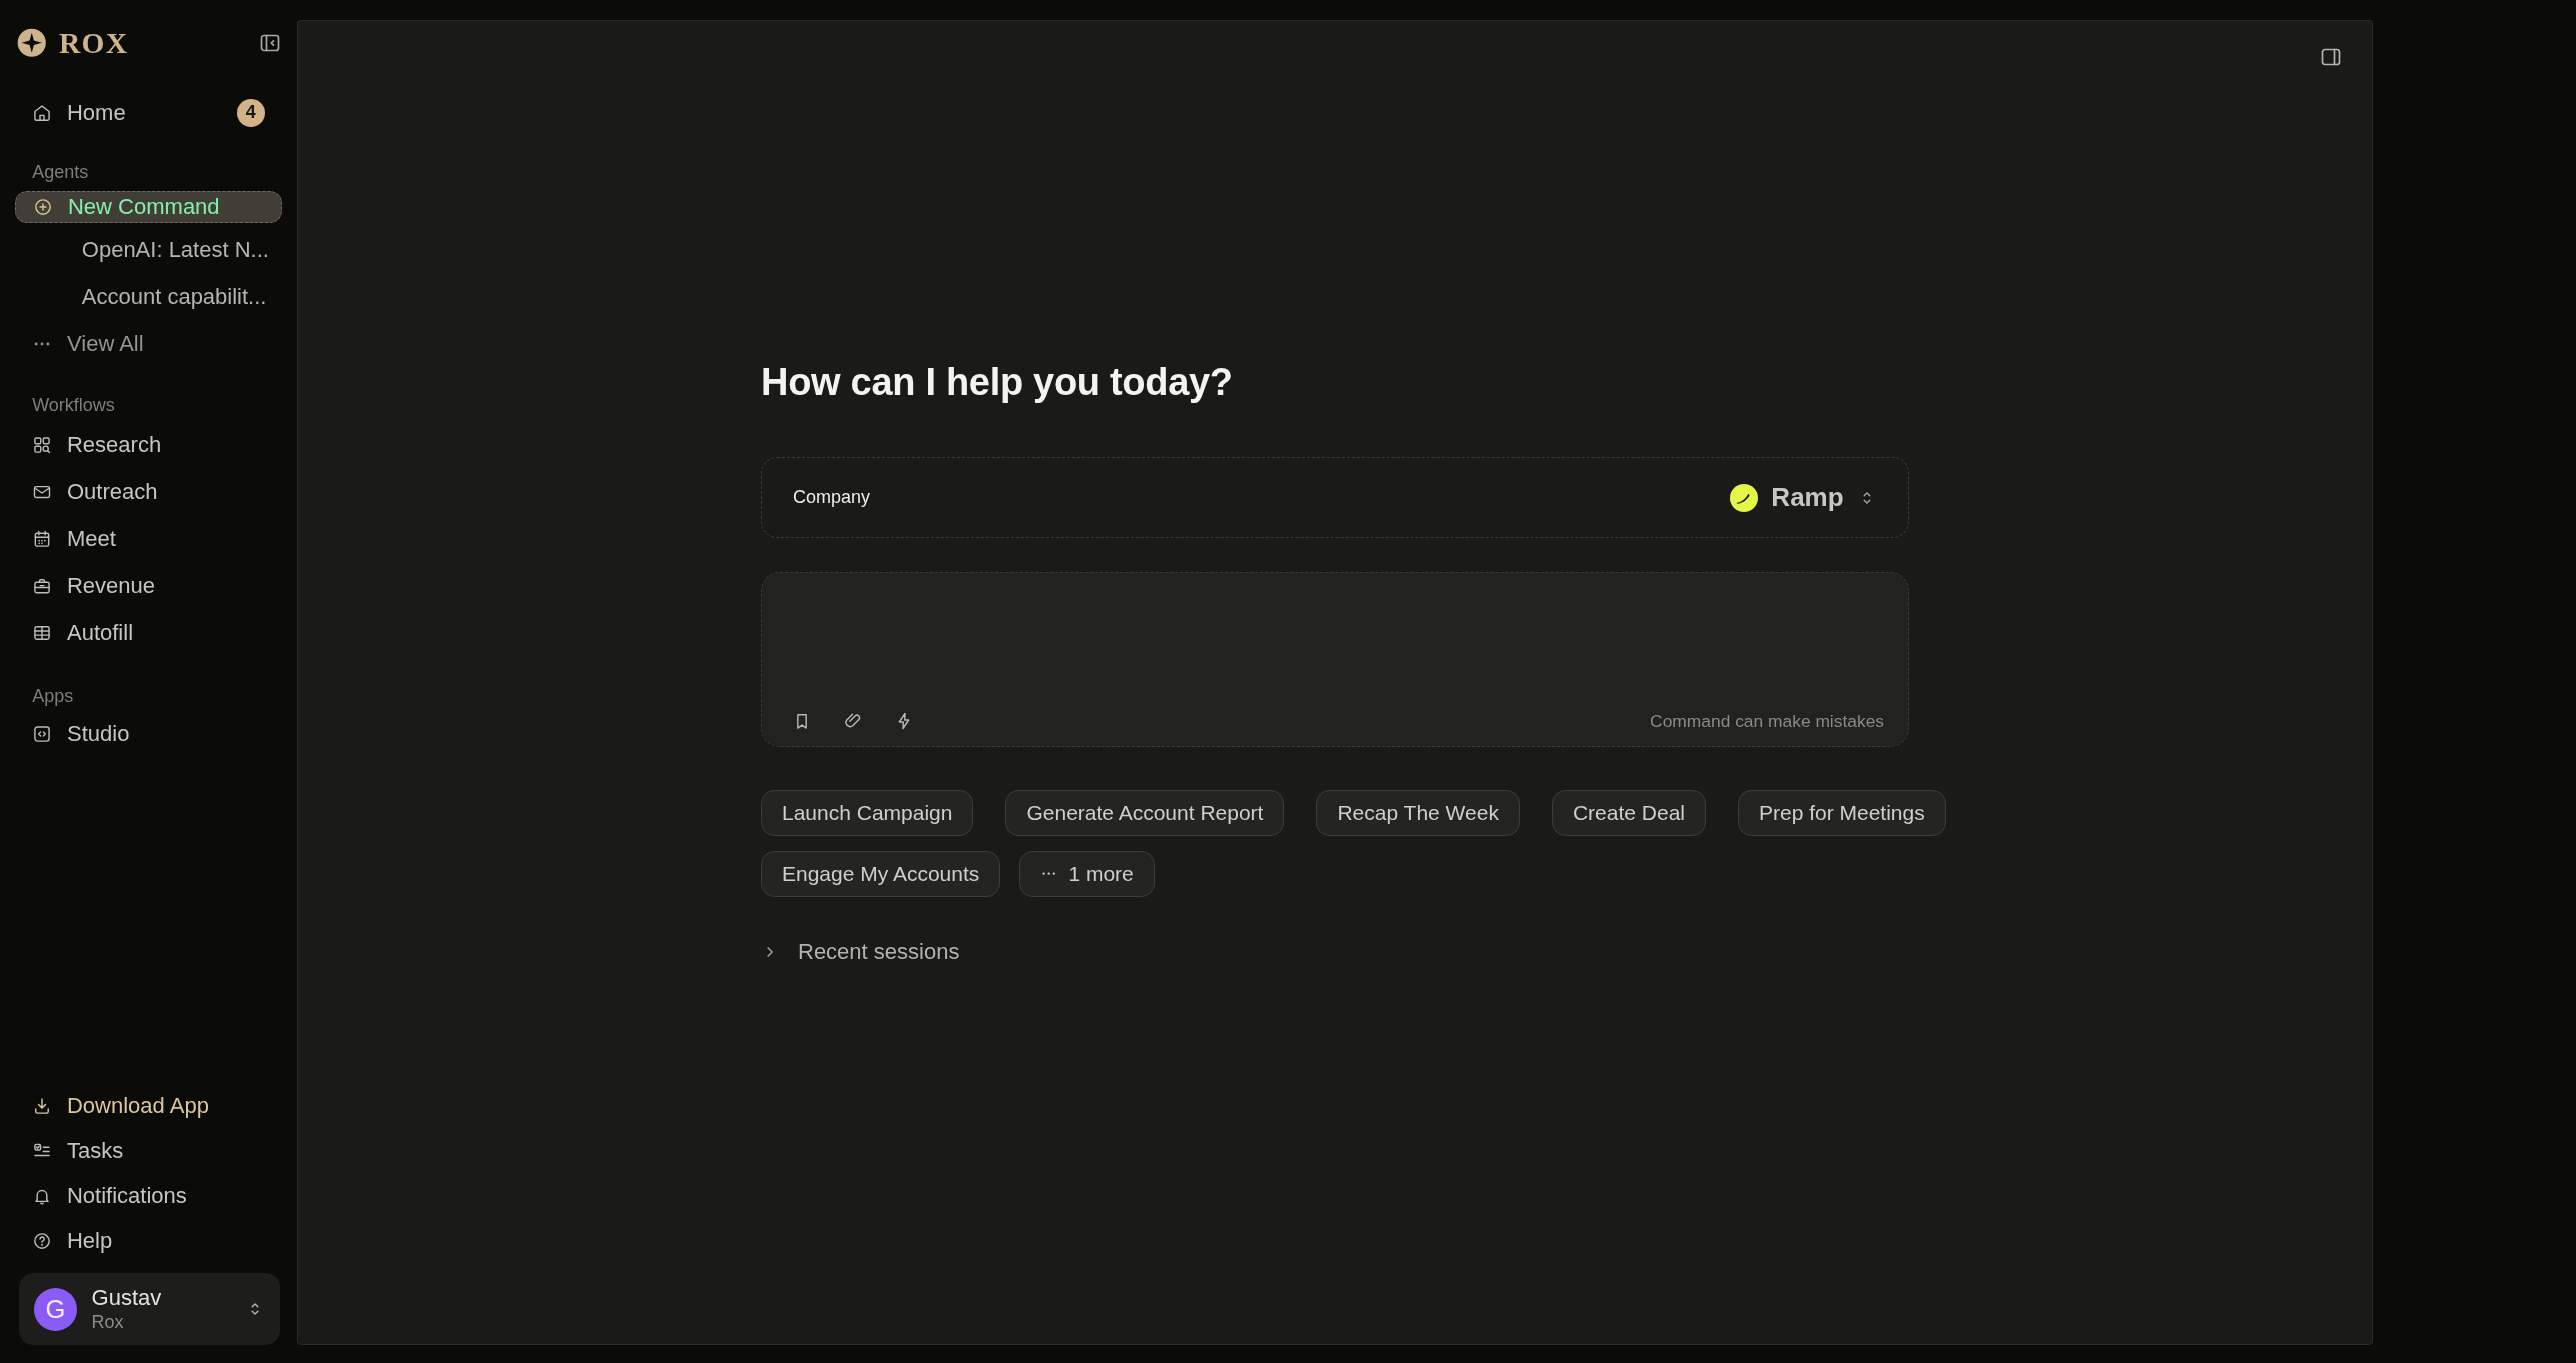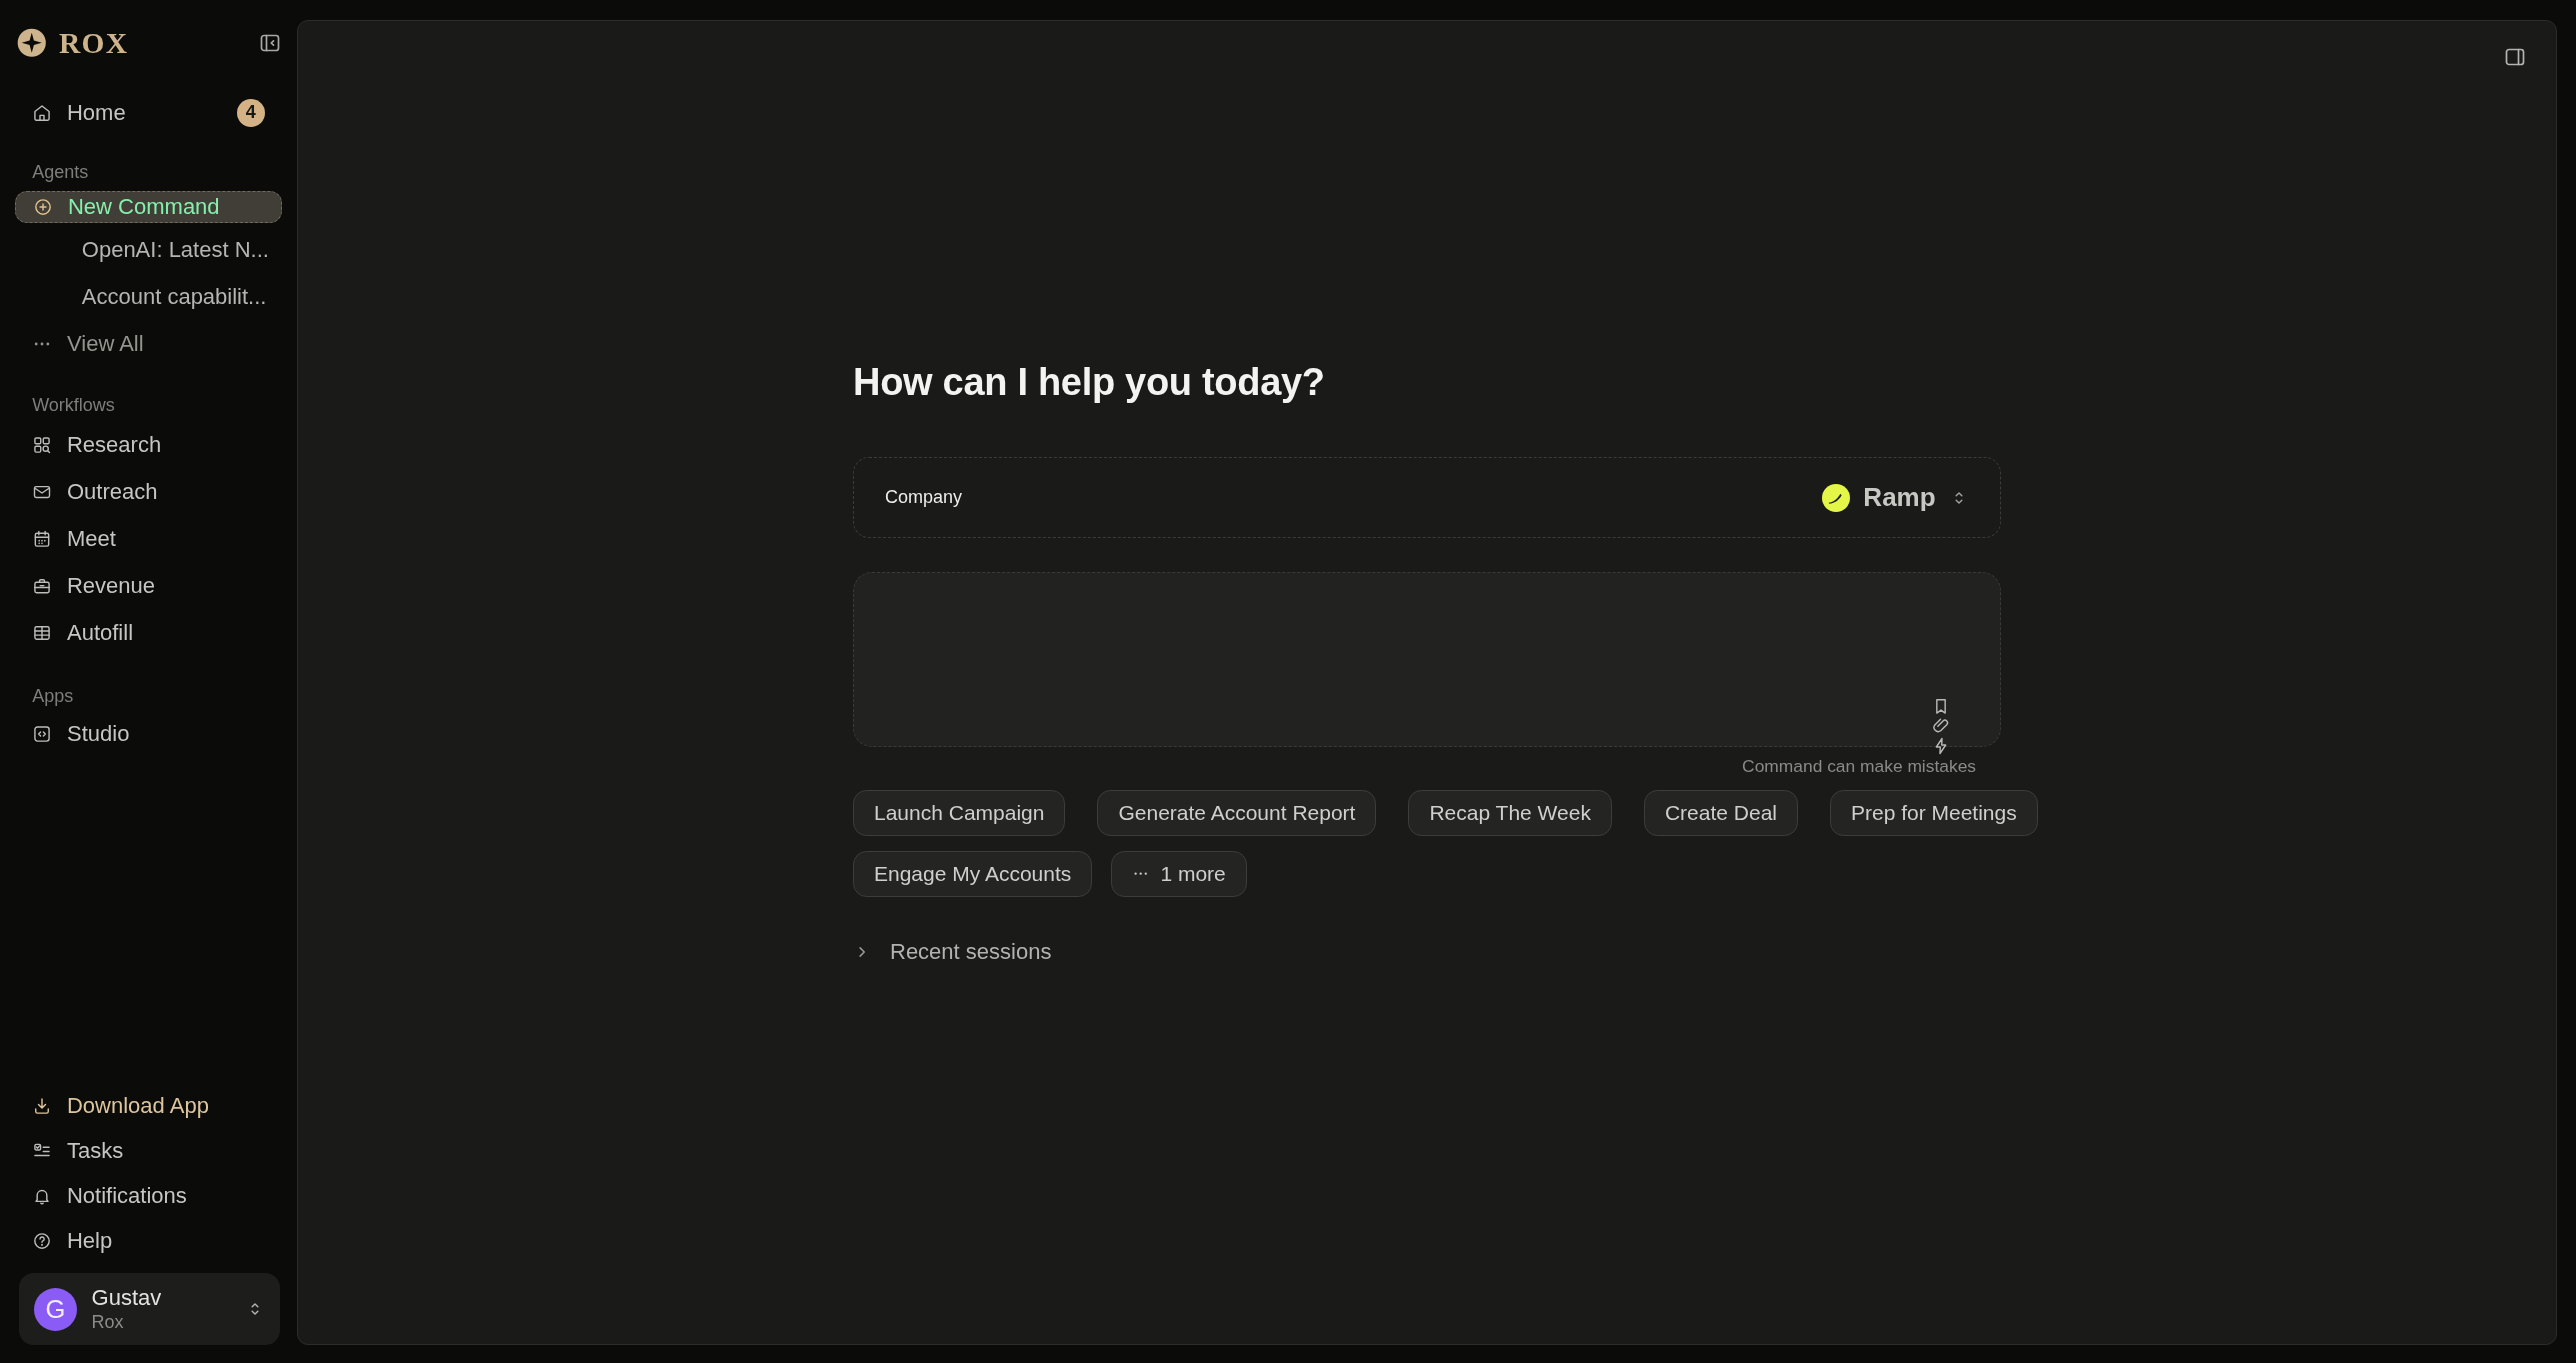--- a/index.html
+++ b/index.html
@@ -52,22 +52,22 @@
 
   .user-card { position:absolute; left:19px; right:17.4px; bottom:19px; height:72px;
     background:#1d1d1b; border-radius:14.8px; display:flex; align-items:center; padding:0 14.8px; cursor:pointer; }
   .avatar { width:43px; height:43px; border-radius:50%; background:#8a5cf5; color:#f2eefc; font-size:25.5px; font-weight:500; display:flex; align-items:center; justify-content:center; flex:0 0 auto; }
   .user-meta { margin-left:14.8px; line-height:1.15; }
   .user-name { font-size:22px; color:#e3e3e0; }
   .user-org { font-size:18px; color:#8b8b88; margin-top:1.3px; }
   .user-chevrons { margin-left:auto; color:#b5b5b2; }
 
   
-  .main-card { position:absolute; left:297px; top:20px; width:2260px; height:1325px;
-    background:#1a1a18; border:0.7px solid #2c2c2a; border-radius:11px; }
+  .main-card { position:absolute; left:297px; top:20px; width:2076px; height:1325px;
+    background:#1a1a18; border:0.7px solid #2c2c2a; border-radius:4px; }
   .panel-toggle { position:absolute; top:24px; right:29.5px; color:#b4b4b1; cursor:pointer; }
 
   .content { width:1148px; margin:0 auto; padding-top:339px; }
   .greeting { font-size:38px; font-weight:600; color:#f3f3f1; letter-spacing:-0.3px; line-height:44px; }
 
   .company-box { margin-top:53px; height:81px; border:0.7px dashed #3c3c39; border-radius:16px;
     display:flex; align-items:center; padding:0 31px; }
   .company-label { font-size:18px; font-weight:500; color:#ededea;text-align:center; }
   .company-picker { margin-left:auto; display:flex; align-items:center; gap:13.4px; cursor:pointer; }
   .ramp-circle { width:28px; height:28px; border-radius:50%; background:#e4f647; display:flex; align-items:center; justify-content:center; }
@@ -75,21 +75,21 @@
   .picker-chevrons { color:#a3a3a0; }
 
   .composer { margin-top:34px; height:175px; background:#222220; border:0.7px dashed #3a3a37; border-radius:19px; position:relative; }
   .composer-input-box { position:absolute; left:-0.7px; right:-0.7px; top:-0.7px; height:125px;
     background:#272725; border:0.7px solid #383835; border-radius:19px; }
   .composer-input-box textarea { width:100%; height:100%; background:transparent; border:none; outline:none; resize:none;
     font-family:"Liberation Sans", sans-serif; font-size:27px; color:#dcdcd9; padding:23px 29.5px; }
   .composer-input-box textarea::placeholder { color:#787875; }
   .send-btn { position:absolute; right:17.4px; bottom:19px; width:48px; height:48px; border-radius:14.8px;
     background:#6f6f6a; border:none; display:flex; align-items:center; justify-content:center; cursor:pointer; color:#21211f; }
-  .composer-toolbar { position:absolute; left:0; right:0; bottom:0; height:50px; display:flex; align-items:flex-end; padding:0 24px;flex-direction:column; }
+  .composer-toolbar { position:absolute; left:0; right:0; bottom:0; height:50px; display:flex; align-items:center; padding:0 24px; }
   .tool-btn { width:32px; height:32px; border:none; background:transparent; color:#b9b9b6; display:flex; align-items:center; justify-content:center; cursor:pointer; margin-right:19px; }
   .disclaimer { margin-left:auto; font-size:17.4px; color:#8a8a87; }
 
   .sugg-row { display:flex; gap:19px; }
   .sugg-row1 { margin-top:43px;gap:32px; }
   .sugg-row2 { margin-top:14.8px; }
   .sugg-btn { height:46px; padding:0 20px; border-radius:13.4px; background:#242422; border:0.7px solid #3d3d3a;
     color:#cfcfcc; font-size:21px; font-family:"Liberation Sans", sans-serif; display:flex; align-items:center; gap:10.7px; cursor:pointer; white-space:nowrap; }
   .sugg-btn .dots { color:#cfcfcc; }
 

